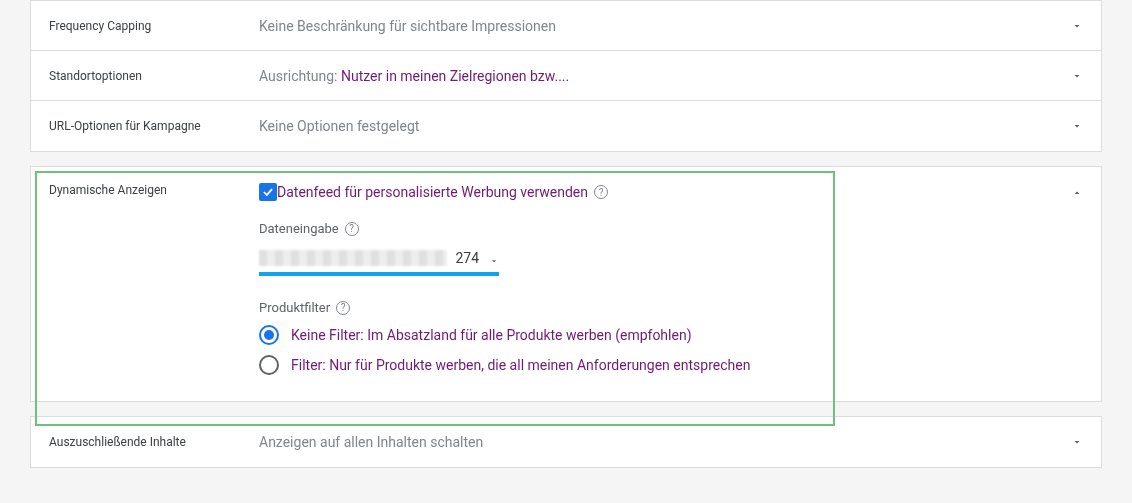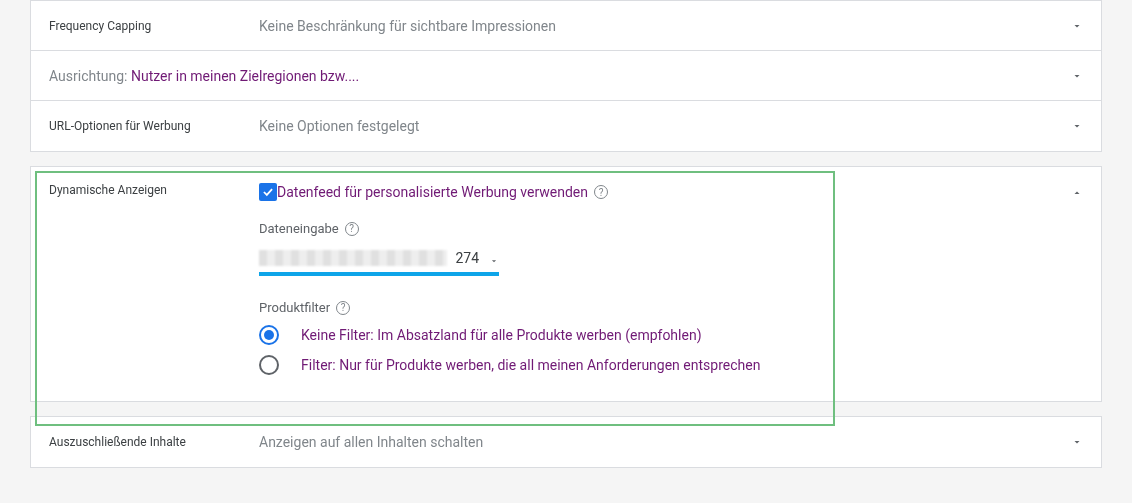--- a/index.html
+++ b/index.html
@@ -111,21 +111,21 @@
     }
     .select-val { color: #3c4043; }
     .dropdown-arrow {
       width: 10px; height: 10px;
       color: #5f6368;
       margin-left: 10px;
     }
     .radio-row {
       display: flex;
       align-items: center;
-      gap: 22px;
+      gap: 12px;
       margin: 10px 0;
     }
     .radio {
       width: 20px; height: 20px;
       border-radius: 50%;
       display: flex;
       align-items: center;
       justify-content: center;
       flex-shrink: 0;
     }
@@ -147,35 +147,36 @@
     <div class="label-col">Frequency Capping</div>
     <div class="value-col muted">Keine Beschränkung für sichtbare Impressionen</div>
     <span class="chevron">
       <svg viewBox="0 0 24 24" fill="currentColor">
           <path d="M7 10l5 5 5-5z"></path>
         </svg>
     </span>
   </div>
 
   <div class="row collapsed row-border">
+    <div class="label-col">Standortoptionen</div>
     <div class="value-col">
       <span class="pair">
         <span class="muted">Ausrichtung:</span>
         <span class="dark">Nutzer in meinen Zielregionen bzw....</span>
       </span>
     </div>
     <span class="chevron">
       <svg viewBox="0 0 24 24" fill="currentColor">
           <path d="M7 10l5 5 5-5z"></path>
         </svg>
     </span>
   </div>
 
   <div class="row collapsed">
-    <div class="label-col">URL-Optionen für Werbung</div>
+    <div class="label-col">URL-Optionen für Kampagne</div>
     <div class="value-col muted">Keine Optionen festgelegt</div>
     <span class="chevron">
       <svg viewBox="0 0 24 24" fill="currentColor">
           <path d="M7 10l5 5 5-5z"></path>
         </svg>
     </span>
   </div>
 </div>
 
 <div class="spacer"></div>

